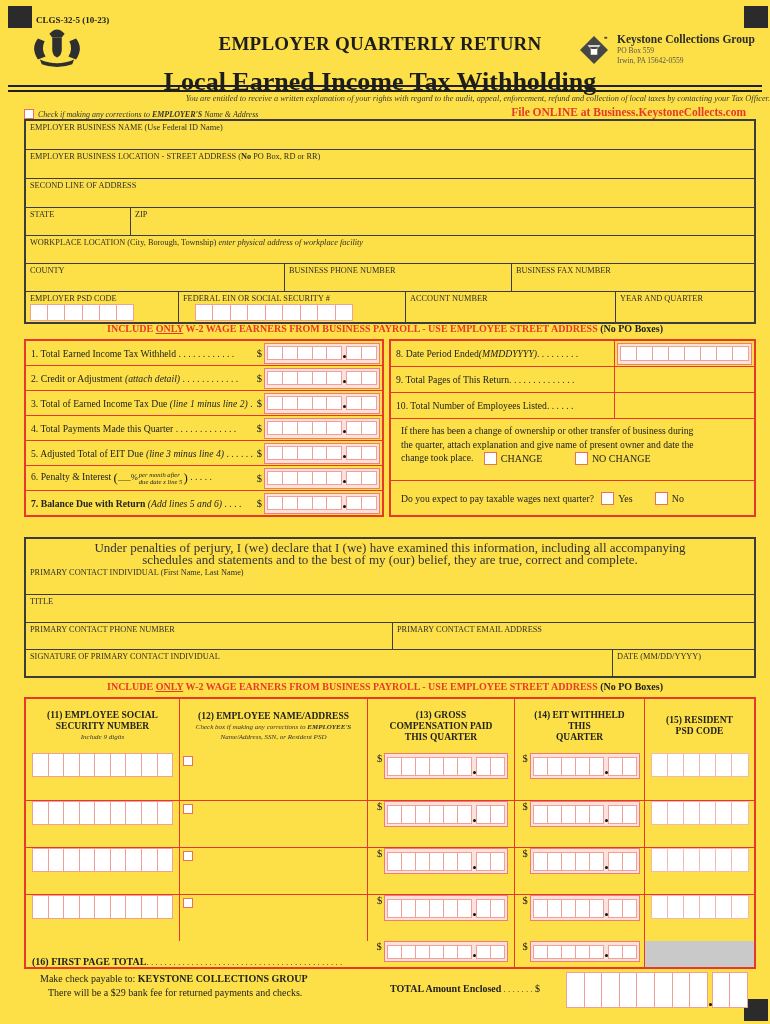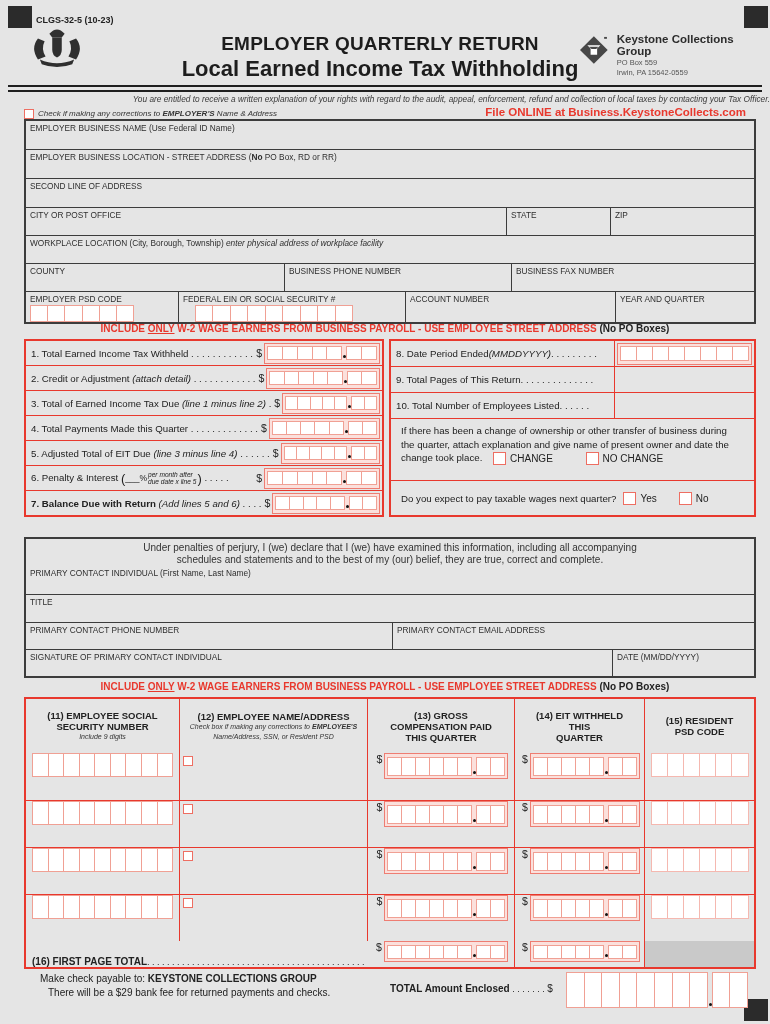--- a/index.html
+++ b/index.html
@@ -1,27 +1,27 @@
 <!DOCTYPE html>
 <html><head>
 <meta charset="utf-8">
 <style>
   html,body{margin:0;padding:0;background:#fff}
-  .page{position:relative;width:770px;height:1024px;background:#e5e5e5;overflow:hidden;
-        font-family:Liberation Sans, sans-serif;color:#333;-webkit-font-smoothing:antialiased}
+  .page{position:relative;width:770px;height:1024px;background:#fde047;overflow:hidden;
+        font-family:Liberation Serif, serif;color:#333;-webkit-font-smoothing:antialiased}
   .reg{position:absolute;width:24px;height:22px;background:#2b2b2b}
   .it{font-style:italic}
   .b{font-weight:bold}
 
   
   .formcode{position:absolute;left:36px;top:15px;font-size:9px;font-weight:bold;color:#222}
   .crest{position:absolute;left:28px;top:27px}
   .titlewrap{position:absolute;left:150px;top:33px;width:460px;text-align:center;color:#1d1d1d}
   .t1{font-size:19px;font-weight:bold;letter-spacing:.2px}
-  .t2{font-size:22px;font-weight:bold;margin-top:1px}
+  .t2{font-size:26px;font-weight:bold;margin-top:12px}
   .brand{position:absolute;left:578px;top:33px;display:flex}
   .brandtxt{margin-left:7px}
   .bname{font-size:11.5px;font-weight:bold;color:#2c2c2c}
   .baddr{font-size:7.5px;line-height:9px;color:#555;margin-top:1px}
   .dblrule{position:absolute;left:8px;top:85px;width:754px;height:3px;
            border-top:2.5px solid #1f1f1f;border-bottom:2.5px solid #1f1f1f}
   .rights{position:absolute;left:0;top:94px;width:770px;text-align:right;font-size:8.3px;font-style:italic;color:#3a3a3a}
   .corrrow{position:absolute;left:24px;top:104px;width:732px;height:14px}
   .cb{display:inline-block;width:10px;height:10px;border:1.5px solid #ee6e62;background:#fff;vertical-align:middle;box-sizing:border-box}
   .cb.big{width:13px;height:13px}
@@ -150,21 +150,20 @@
     <div class="brow" style="height:28px">
       <div class="bcell" style="flex:1"><span>EMPLOYER BUSINESS NAME (Use Federal ID Name)</span></div>
     </div>
     <div class="brow" style="height:29px">
       <div class="bcell" style="flex:1"><span>EMPLOYER BUSINESS LOCATION - STREET ADDRESS (</span><span class="b">No</span><span> PO Box, RD or RR)</span></div>
     </div>
     <div class="brow" style="height:29px">
       <div class="bcell" style="flex:1"><span>SECOND LINE OF ADDRESS</span></div>
     </div>
     <div class="brow" style="height:28px">
-      <div class="bcell" style="flex:1"><span>CITY OR POST OFFICE</span></div>
       <div class="bcell" style="width:104px"><span>STATE</span></div>
       <div class="bcell" style="width:144px"><span>ZIP</span></div>
     </div>
     <div class="brow" style="height:28px">
       <div class="bcell" style="flex:1"><span>WORKPLACE LOCATION (City, Borough, Township) </span><span class="it">enter physical address of workplace facility</span></div>
     </div>
     <div class="brow" style="height:28px">
       <div class="bcell" style="width:258px"><span>COUNTY</span></div>
       <div class="bcell" style="width:227px"><span>BUSINESS PHONE NUMBER</span></div>
       <div class="bcell" style="flex:1"><span>BUSINESS FAX NUMBER</span></div>
@@ -351,21 +350,21 @@
     <div class="wages">
       <span>Do you expect to pay taxable wages next quarter?</span>
       <span class="cb big" style="margin-left:7px"></span>
         <span class="cbl" style="margin-right:22px">Yes</span>
       <span class="cb big"></span>
         <span class="cbl">No</span>
     </div>
   </div>
 
   <div class="btab" style="top:537px">
-    <div style="height:27px;text-align:center;font-size:10px;line-height:12px;padding-top:3px;box-sizing:border-box">
+    <div style="height:27px;text-align:center;font-size:13px;line-height:12px;padding-top:3px;box-sizing:border-box">
       <div>Under penalties of perjury, I (we) declare that I (we) have examined this information, including all accompanying</div>
       <div>schedules and statements and to the best of my (our) belief, they are true, correct and complete.</div>
     </div>
     <div class="brow" style="height:28px">
       <div class="bcell" style="flex:1"><span>PRIMARY CONTACT INDIVIDUAL (First Name, Last Name)</span></div>
     </div>
     <div class="brow" style="height:28px">
       <div class="bcell" style="flex:1"><span>TITLE</span></div>
     </div>
     <div class="brow" style="height:27px">

